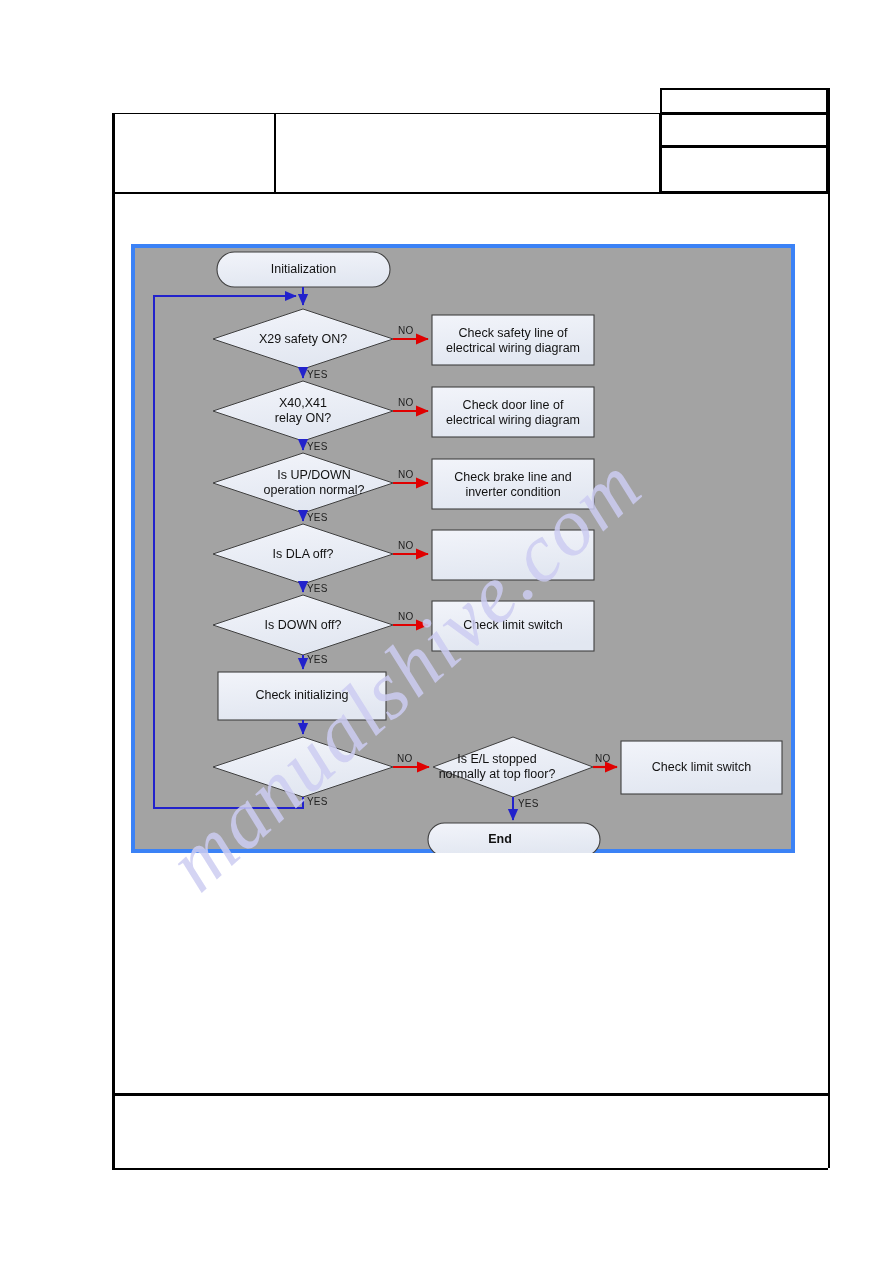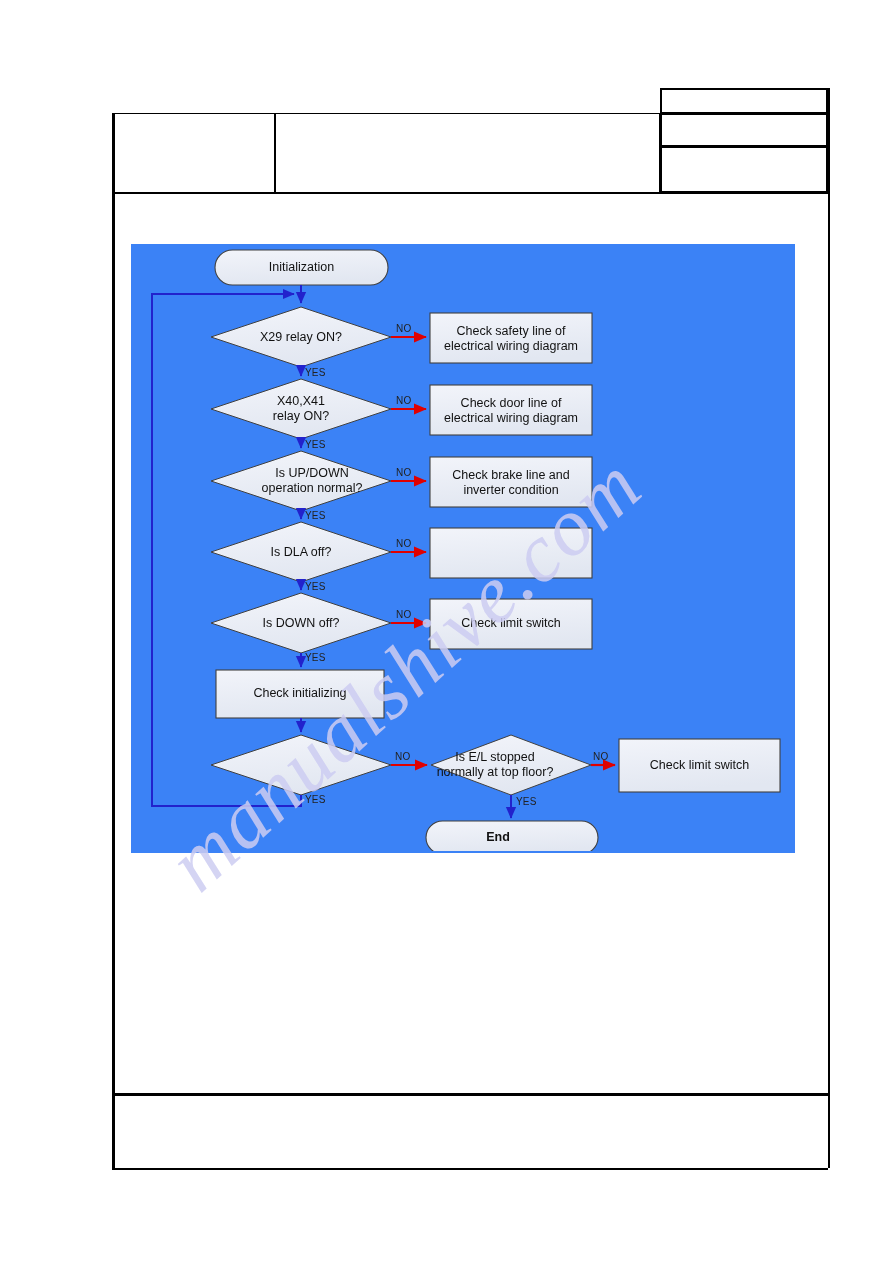--- a/index.html
+++ b/index.html
@@ -92,22 +92,22 @@
     opacity: 0.85;
     white-space: nowrap;
   }
 
   
   #flow-frame {
     position: absolute;
     left: 131px; top: 244px;
     width: 664px; height: 609px;
     box-sizing: border-box;
-    border: 2px solid #3b82f6;
-    background: #3b82f6;
+    border: 4px solid #3b82f6;
+    background: #a3a3a3;
     z-index: 10;
   }
   #flow-svg {
     position: absolute;
     left: 0; top: 0;
   }
 
   .node-label {
     position: absolute;
     z-index: 30;
@@ -217,21 +217,21 @@
       <path d="M258,163 L293,163" stroke="#e00000" stroke-width="2.2" fill="none" marker-end="url(#ahR)"></path>
       <path d="M258,235 L293,235" stroke="#e00000" stroke-width="2.2" fill="none" marker-end="url(#ahR)"></path>
       <path d="M258,306 L293,306" stroke="#e00000" stroke-width="2.2" fill="none" marker-end="url(#ahR)"></path>
       <path d="M258,377 L293,377" stroke="#e00000" stroke-width="2.2" fill="none" marker-end="url(#ahR)"></path>
       <path d="M258,519 L294,519" stroke="#e00000" stroke-width="2.2" fill="none" marker-end="url(#ahR)"></path>
       <path d="M458,519 L482,519" stroke="#e00000" stroke-width="2.2" fill="none" marker-end="url(#ahR)"></path>
     </svg>
 
     <div class="node-label" style="left:82px;  top:14px;  width:173px;">Initialization</div>
 
-    <div class="node-label" style="left:98px;  top:84px;  width:140px;">X29 relay ON?</div>
+    <div class="node-label" style="left:98px;  top:84px;  width:140px;">X29 safety ON?</div>
 
     <div class="node-label" style="left:98px;  top:148px; width:140px;">X40,X41
 relay ON?</div>
 
     <div class="node-label" style="left:96px;  top:220px; width:166px;">Is UP/DOWN
 operation normal?</div>
 
     <div class="node-label" style="left:98px;  top:299px; width:140px;">Is DLA off?</div>
 
     <div class="node-label" style="left:98px;  top:370px; width:140px;">Is DOWN off?</div>

